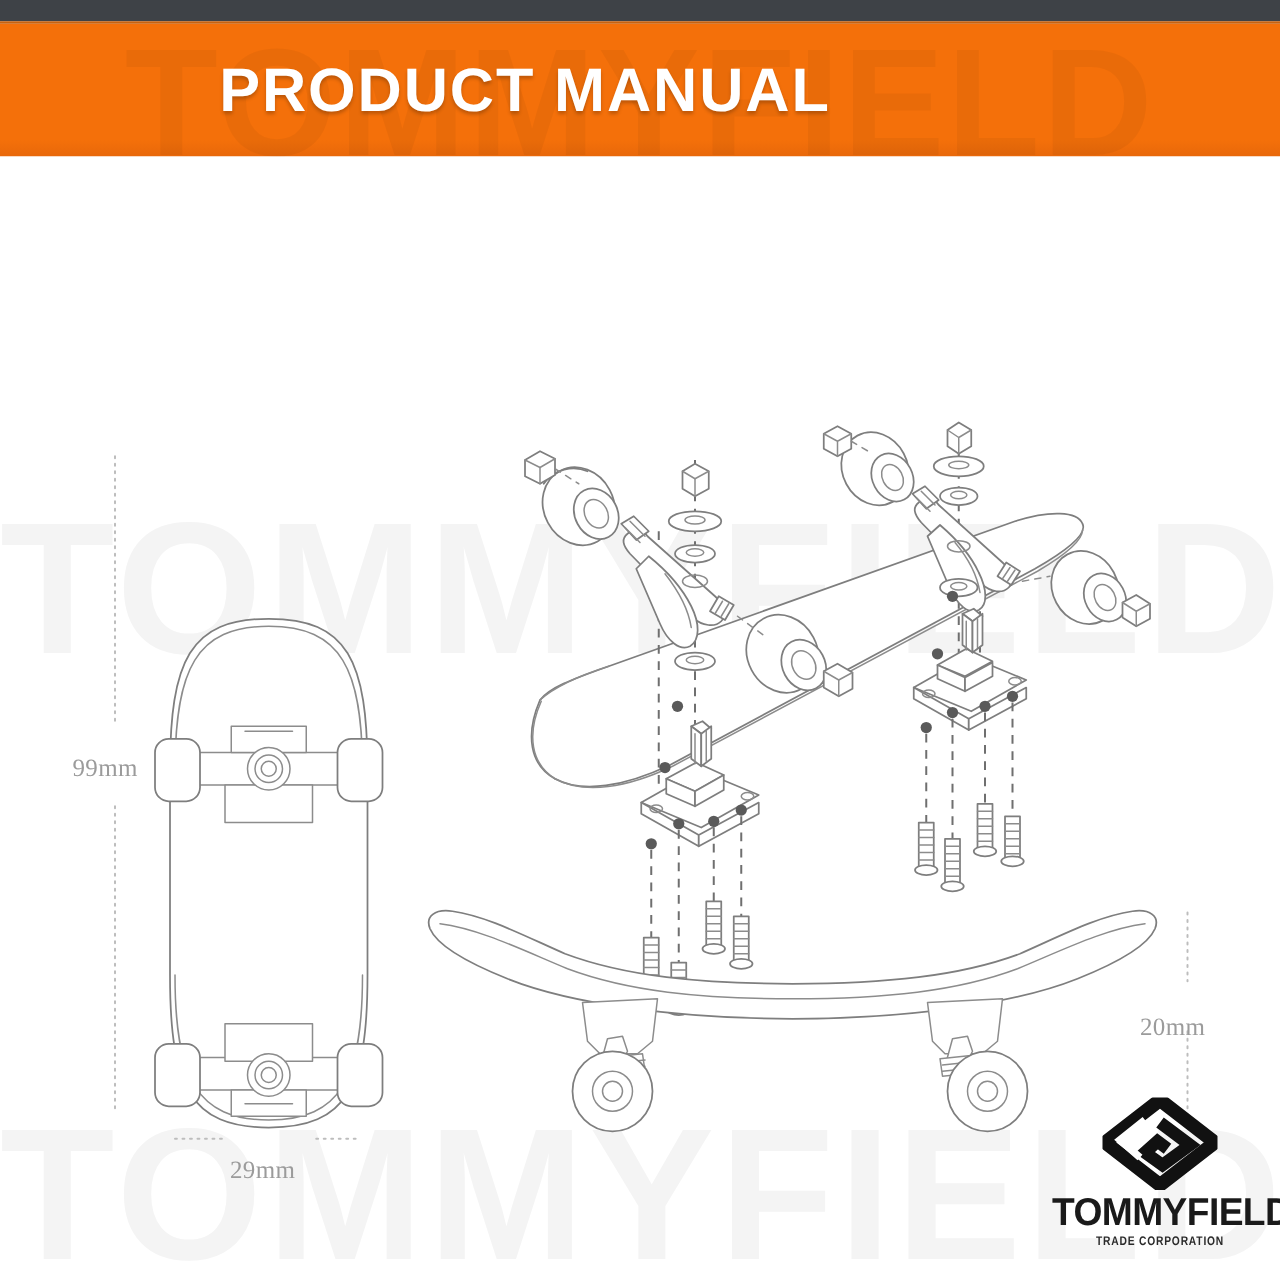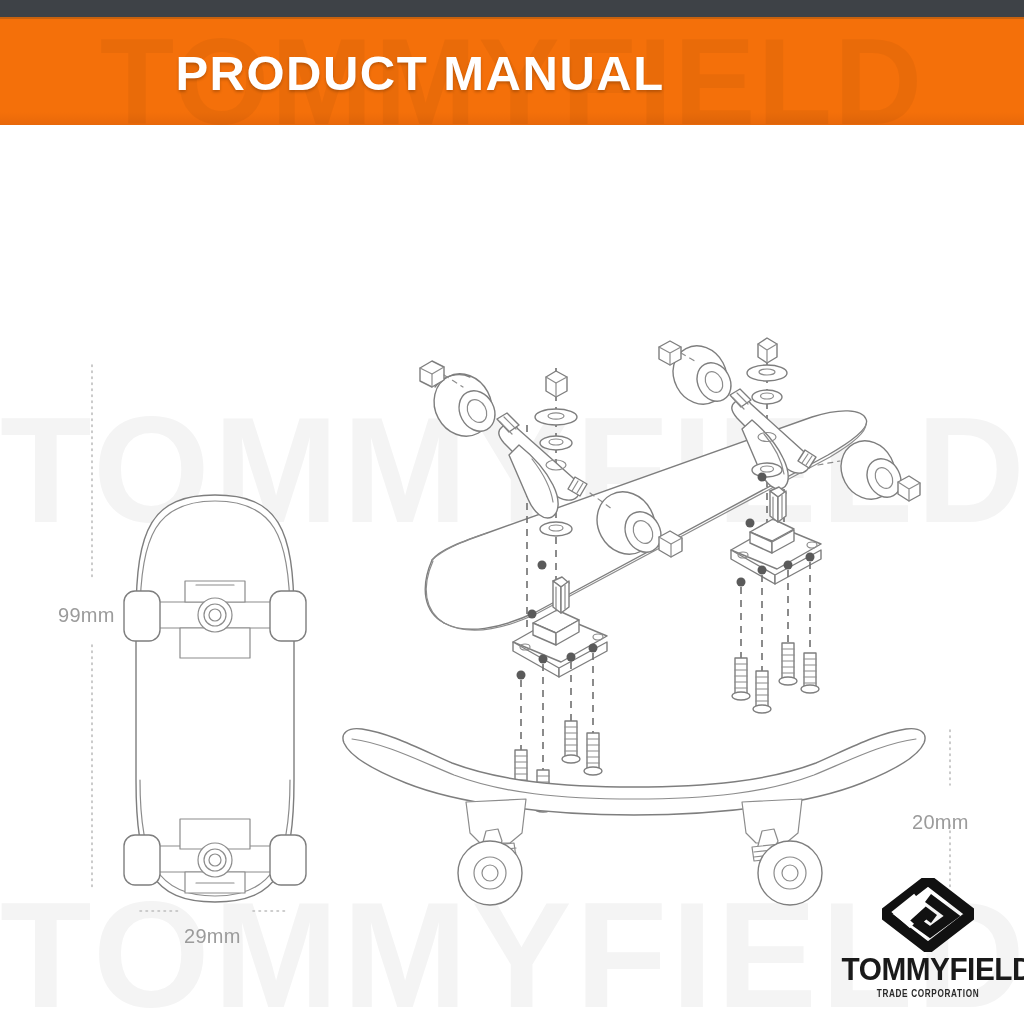--- a/index.html
+++ b/index.html
@@ -83,21 +83,21 @@
     height: 899px;
   }
 
   
   .dim {
     position: absolute;
     color: #9b9b9b;
     font-size: 20px;
     letter-spacing: 0.3px;
     white-space: nowrap;
-    font-family: Liberation Sans, sans-serif;
+    font-family: Liberation Serif, serif;
   }
   .dim-99  { left: 58px;  top: 604px; }
   .dim-29  { left: 184px; top: 900px; margin-top: 25px; }
   .dim-20  { left: 912px; top: 811px; }
 
   
   .logo {
     position: absolute;
     left: 838px;
     top: 878px;

